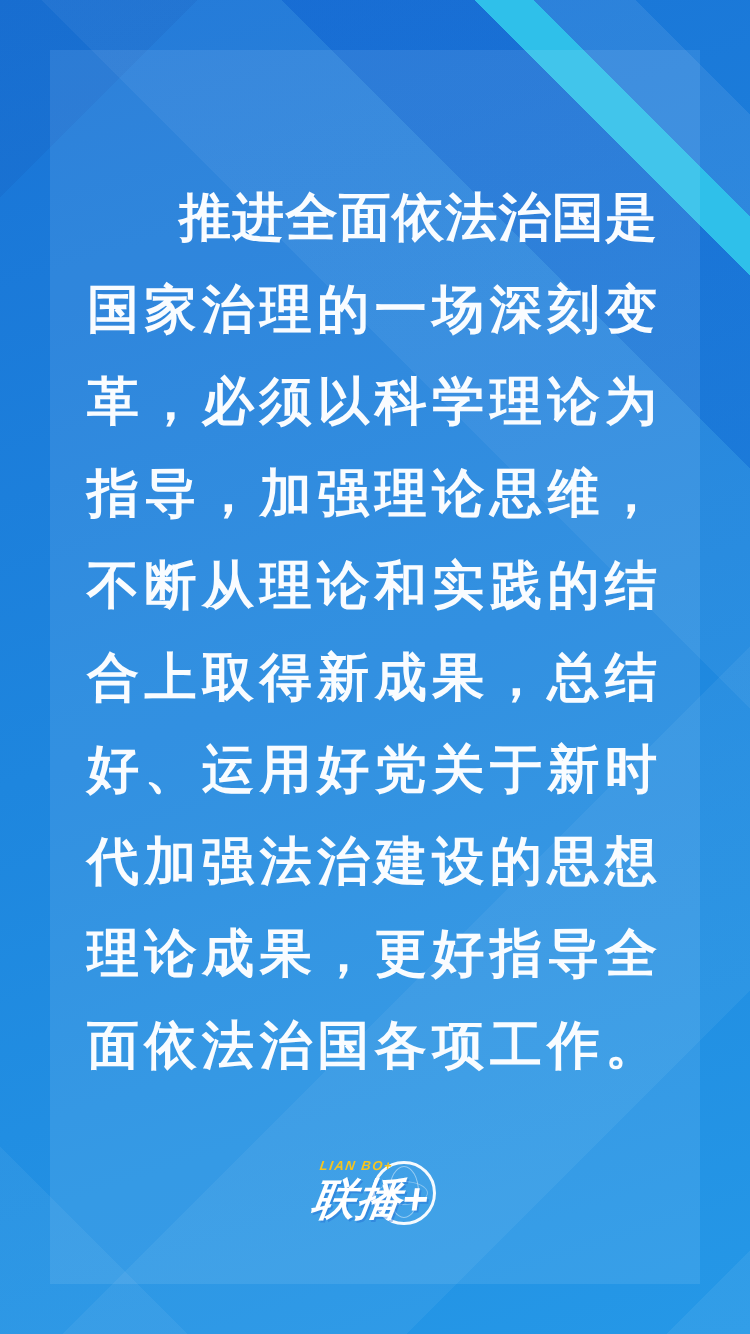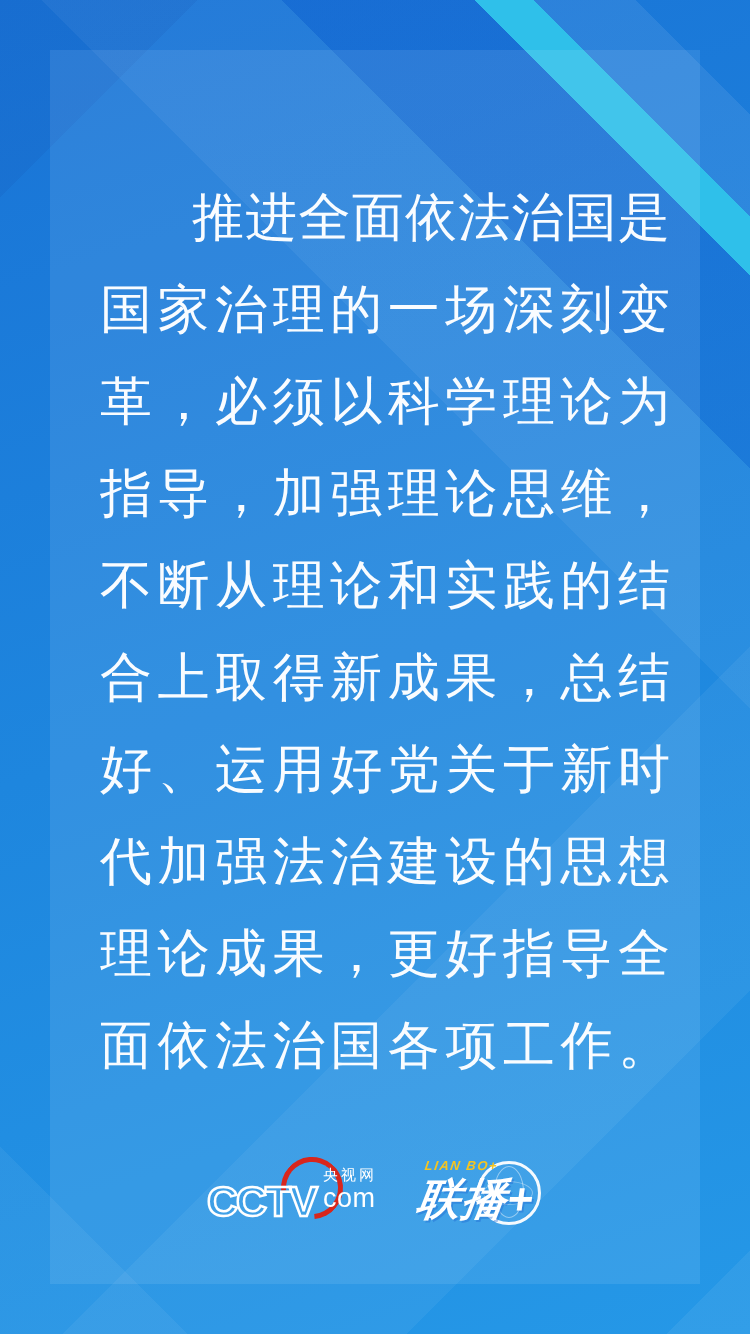--- a/index.html
+++ b/index.html
@@ -28,23 +28,23 @@
       rgba(255,255,255,0) 9.5% 67%,
       rgba(255,255,255,0.05) 67% 83.5%,
       rgba(255,255,255,0) 83.5% 96%,
       rgba(255,255,255,0.06) 96% 100%);
   }
   .panel{
     position:absolute;left:50px;top:50px;width:650px;height:1234px;
     background:rgba(255,255,255,0.09);
   }
   .quote{
-    position:absolute;left:100px;top:171px;width:570px;
+    position:absolute;left:87px;top:171px;width:570px;
     font-size:52px;line-height:92px;color:#f9fcff;
-    font-weight:400;letter-spacing:0;
+    font-weight:700;letter-spacing:0;
     text-align:justify;text-align-last:justify;text-justify:inter-ideograph;
     text-indent:92px;
   }
   .footer{
     position:absolute;left:0;top:1148px;width:750px;height:90px;
     display:flex;justify-content:center;align-items:center;gap:30px;
   }
   
   .cctv-logo{position:relative;width:180px;height:72px;}
   .cctv-word{
@@ -100,28 +100,20 @@
 
 <div class="facets-a"></div>
 <div class="facets-b"></div>
 
 <div class="panel"></div>
 
 <div class="quote">推进全面依法治国是国家治理的一场深刻变革，必须以科学理论为指导，加强理论思维，不断从理论和实践的结合上取得新成果，总结好、运用好党关于新时代加强法治建设的思想理论成果，更好指导全面依法治国各项工作。</div>
 
 <div class="footer">
 
-  <div class="cctv-logo">
-    <span class="cctv-arc"></span>
-    <span class="cctv-word">CCTV</span>
-    <span class="cctv-right">
-      <span class="cctv-site">央视网</span>
-      <span class="cctv-com">com</span>
-    </span>
-  </div>
 
   <div class="lianbo-logo">
     <span class="globe"></span>
     <span class="lianbo-latin">LIAN BO+</span>
     <span class="lianbo-name">联播+</span>
   </div>
 
 </div>
 
 </body></html>

